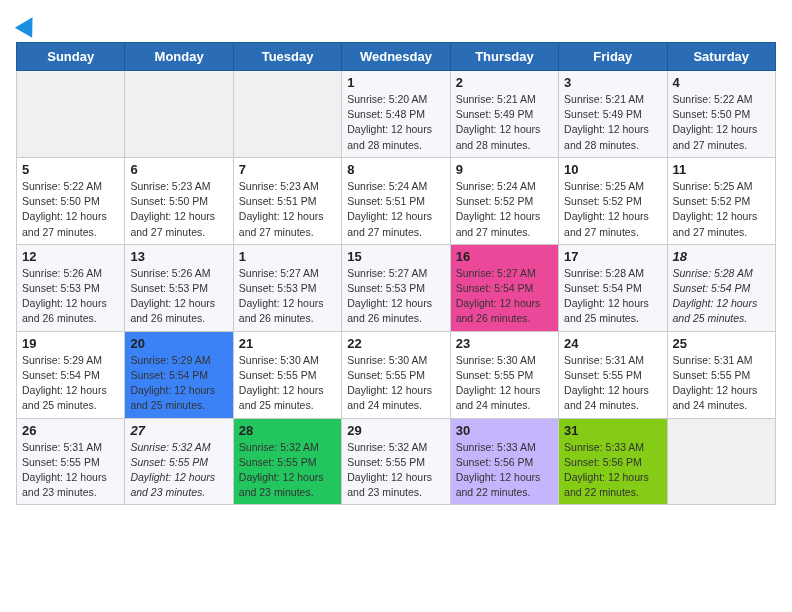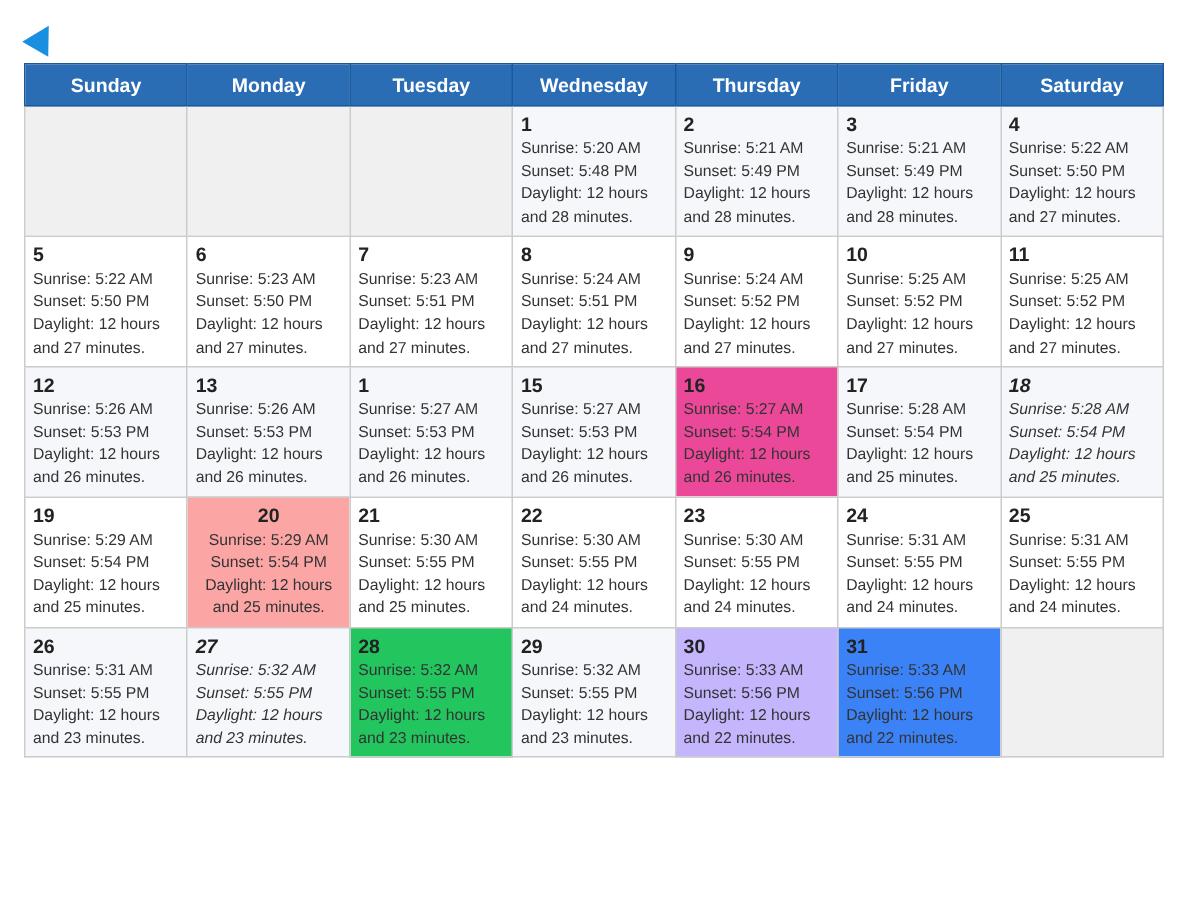--- a/index.html
+++ b/index.html
@@ -264,21 +264,21 @@
         </td>
       </tr>
       <tr>
         <td style="background: rgb(255, 255, 255);">
           <div class="day-number">19</div>
           <div class="day-info">Sunrise: 5:29 AM
 Sunset: 5:54 PM
 Daylight: 12 hours
 and 25 minutes.</div>
         </td>
-        <td style="background: #fca5a5; text-align: center;">
+        <td style="background: #3b82f6;">
           <div class="day-number">20</div>
           <div class="day-info">Sunrise: 5:29 AM
 Sunset: 5:54 PM
 Daylight: 12 hours
 and 25 minutes.</div>
         </td>
         <td style="background: rgb(255, 255, 255);">
           <div class="day-number">21</div>
           <div class="day-info">Sunrise: 5:30 AM
 Sunset: 5:55 PM
@@ -343,21 +343,21 @@
 Daylight: 12 hours
 and 23 minutes.</div>
         </td>
         <td style="background: #c4b5fd;">
           <div class="day-number">30</div>
           <div class="day-info">Sunrise: 5:33 AM
 Sunset: 5:56 PM
 Daylight: 12 hours
 and 22 minutes.</div>
         </td>
-        <td style="background: #3b82f6; margin-left: 12px;">
+        <td style="background: #84cc16; margin-left: 12px;">
           <div class="day-number">31</div>
           <div class="day-info">Sunrise: 5:33 AM
 Sunset: 5:56 PM
 Daylight: 12 hours
 and 22 minutes.</div>
         </td>
         <td class="empty-cell" style="background: rgb(240, 240, 240);"></td>
       </tr>
     </tbody>
 </table>

